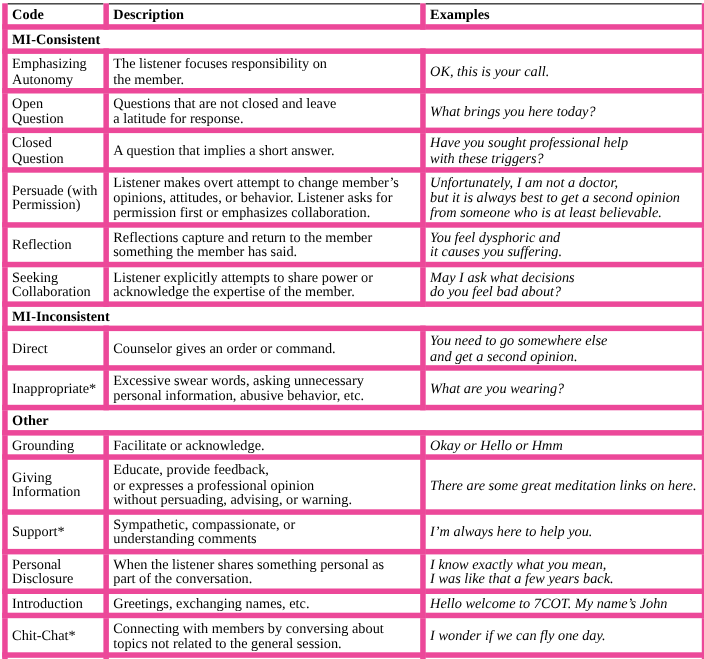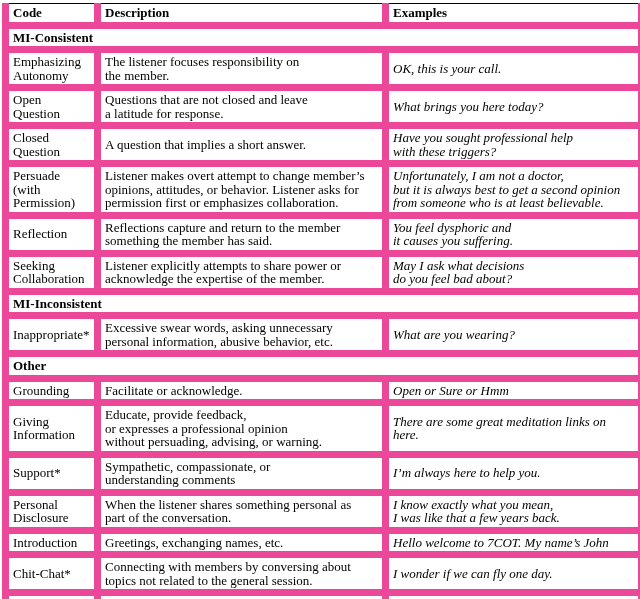--- a/index.html
+++ b/index.html
@@ -23,21 +23,21 @@
     width: 636px;
     border-collapse: collapse;
     table-layout: fixed;
     font-size: 13px;
     line-height: 13.5px;
   }
   table.miti col.c-code { width: 92px; }
   table.miti col.c-desc { width: 288px; }
   table.miti col.c-ex   { width: 256px; }
   table.miti th, table.miti td {
-    border: 7px solid #ec4899;
+    border: 5px solid #ec4899;
     padding: 2px 4px;
     vertical-align: middle;
     white-space: pre-line;
     overflow: hidden;
   }
   table.miti tr.head th {
     border-top: 1.6px solid #000;
     font-weight: bold;
     text-align: left;
   }
@@ -112,33 +112,39 @@
         <td class="desc">Listener explicitly attempts to share power or
 acknowledge the expertise of the member.</td>
         <td class="ex">May I ask what decisions
 do you feel bad about?</td>
       </tr>
 
       <tr>
         <td class="section" colspan="3">MI-Inconsistent</td>
       </tr>
       <tr>
+        <td class="code">Direct</td>
+        <td class="desc">Counselor gives an order or command.</td>
+        <td class="ex">You need to go somewhere else
+and get a second opinion.</td>
+      </tr>
+      <tr>
         <td class="code">Inappropriate*</td>
         <td class="desc">Excessive swear words, asking unnecessary
 personal information, abusive behavior, etc.</td>
         <td class="ex">What are you wearing?</td>
       </tr>
 
       <tr>
         <td class="section" colspan="3">Other</td>
       </tr>
       <tr>
         <td class="code">Grounding</td>
         <td class="desc">Facilitate or acknowledge.</td>
-        <td class="ex">Open or Sure or Hmm</td>
+        <td class="ex">Okay or Hello or Hmm</td>
       </tr>
       <tr>
         <td class="code">Giving
 Information</td>
         <td class="desc">Educate, provide feedback,
 or expresses a professional opinion
 without persuading, advising, or warning.</td>
         <td class="ex">There are some great meditation links on here.</td>
       </tr>
       <tr>

